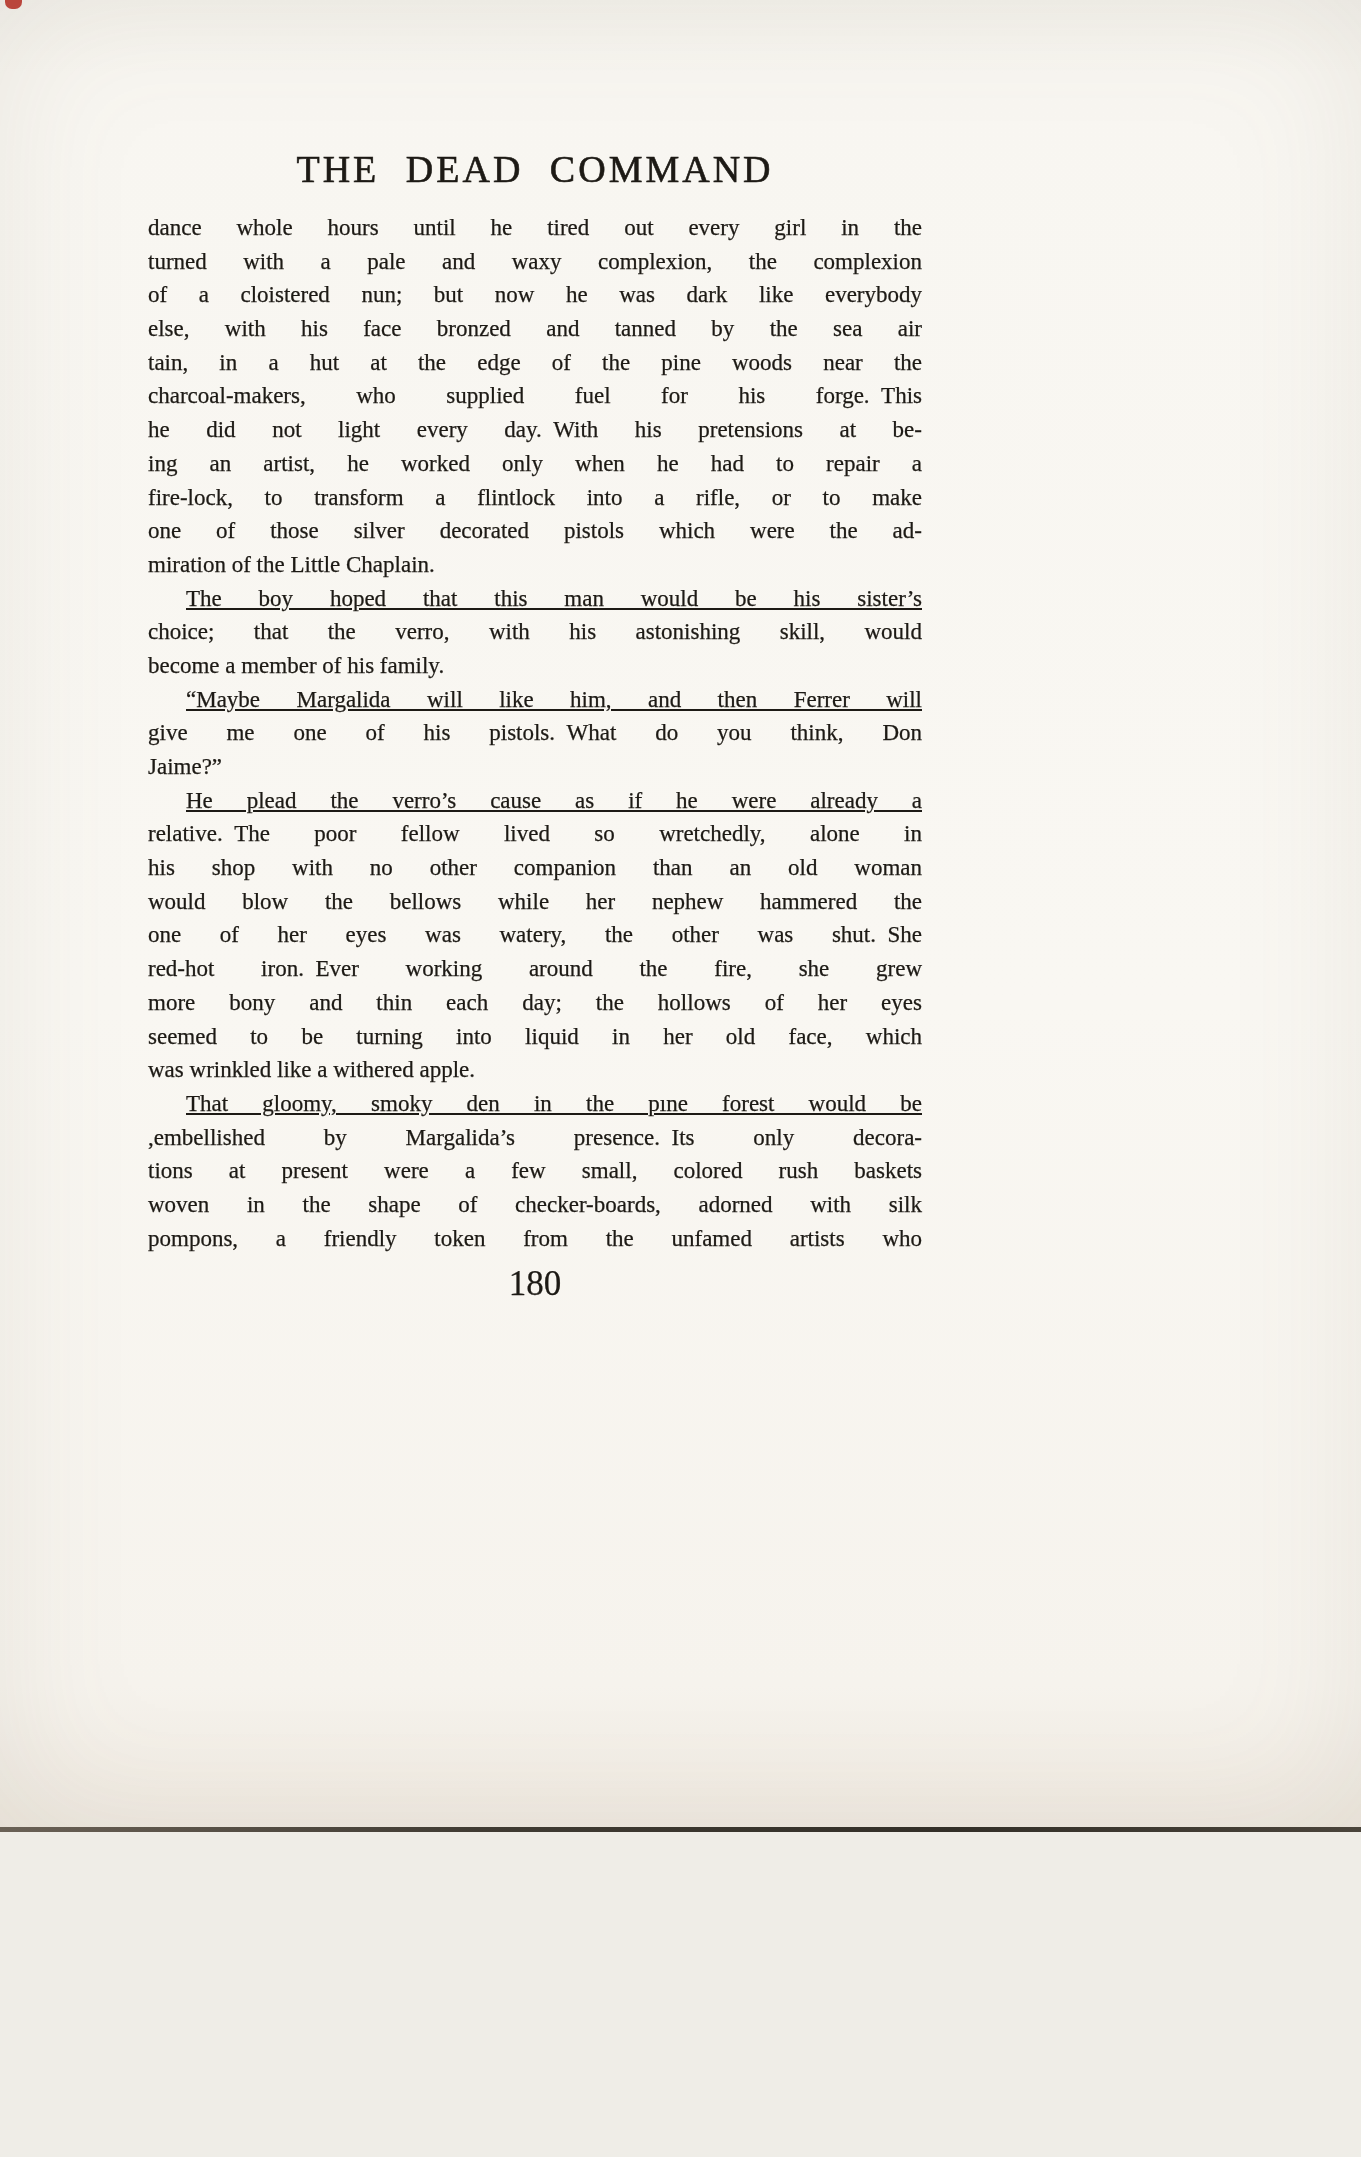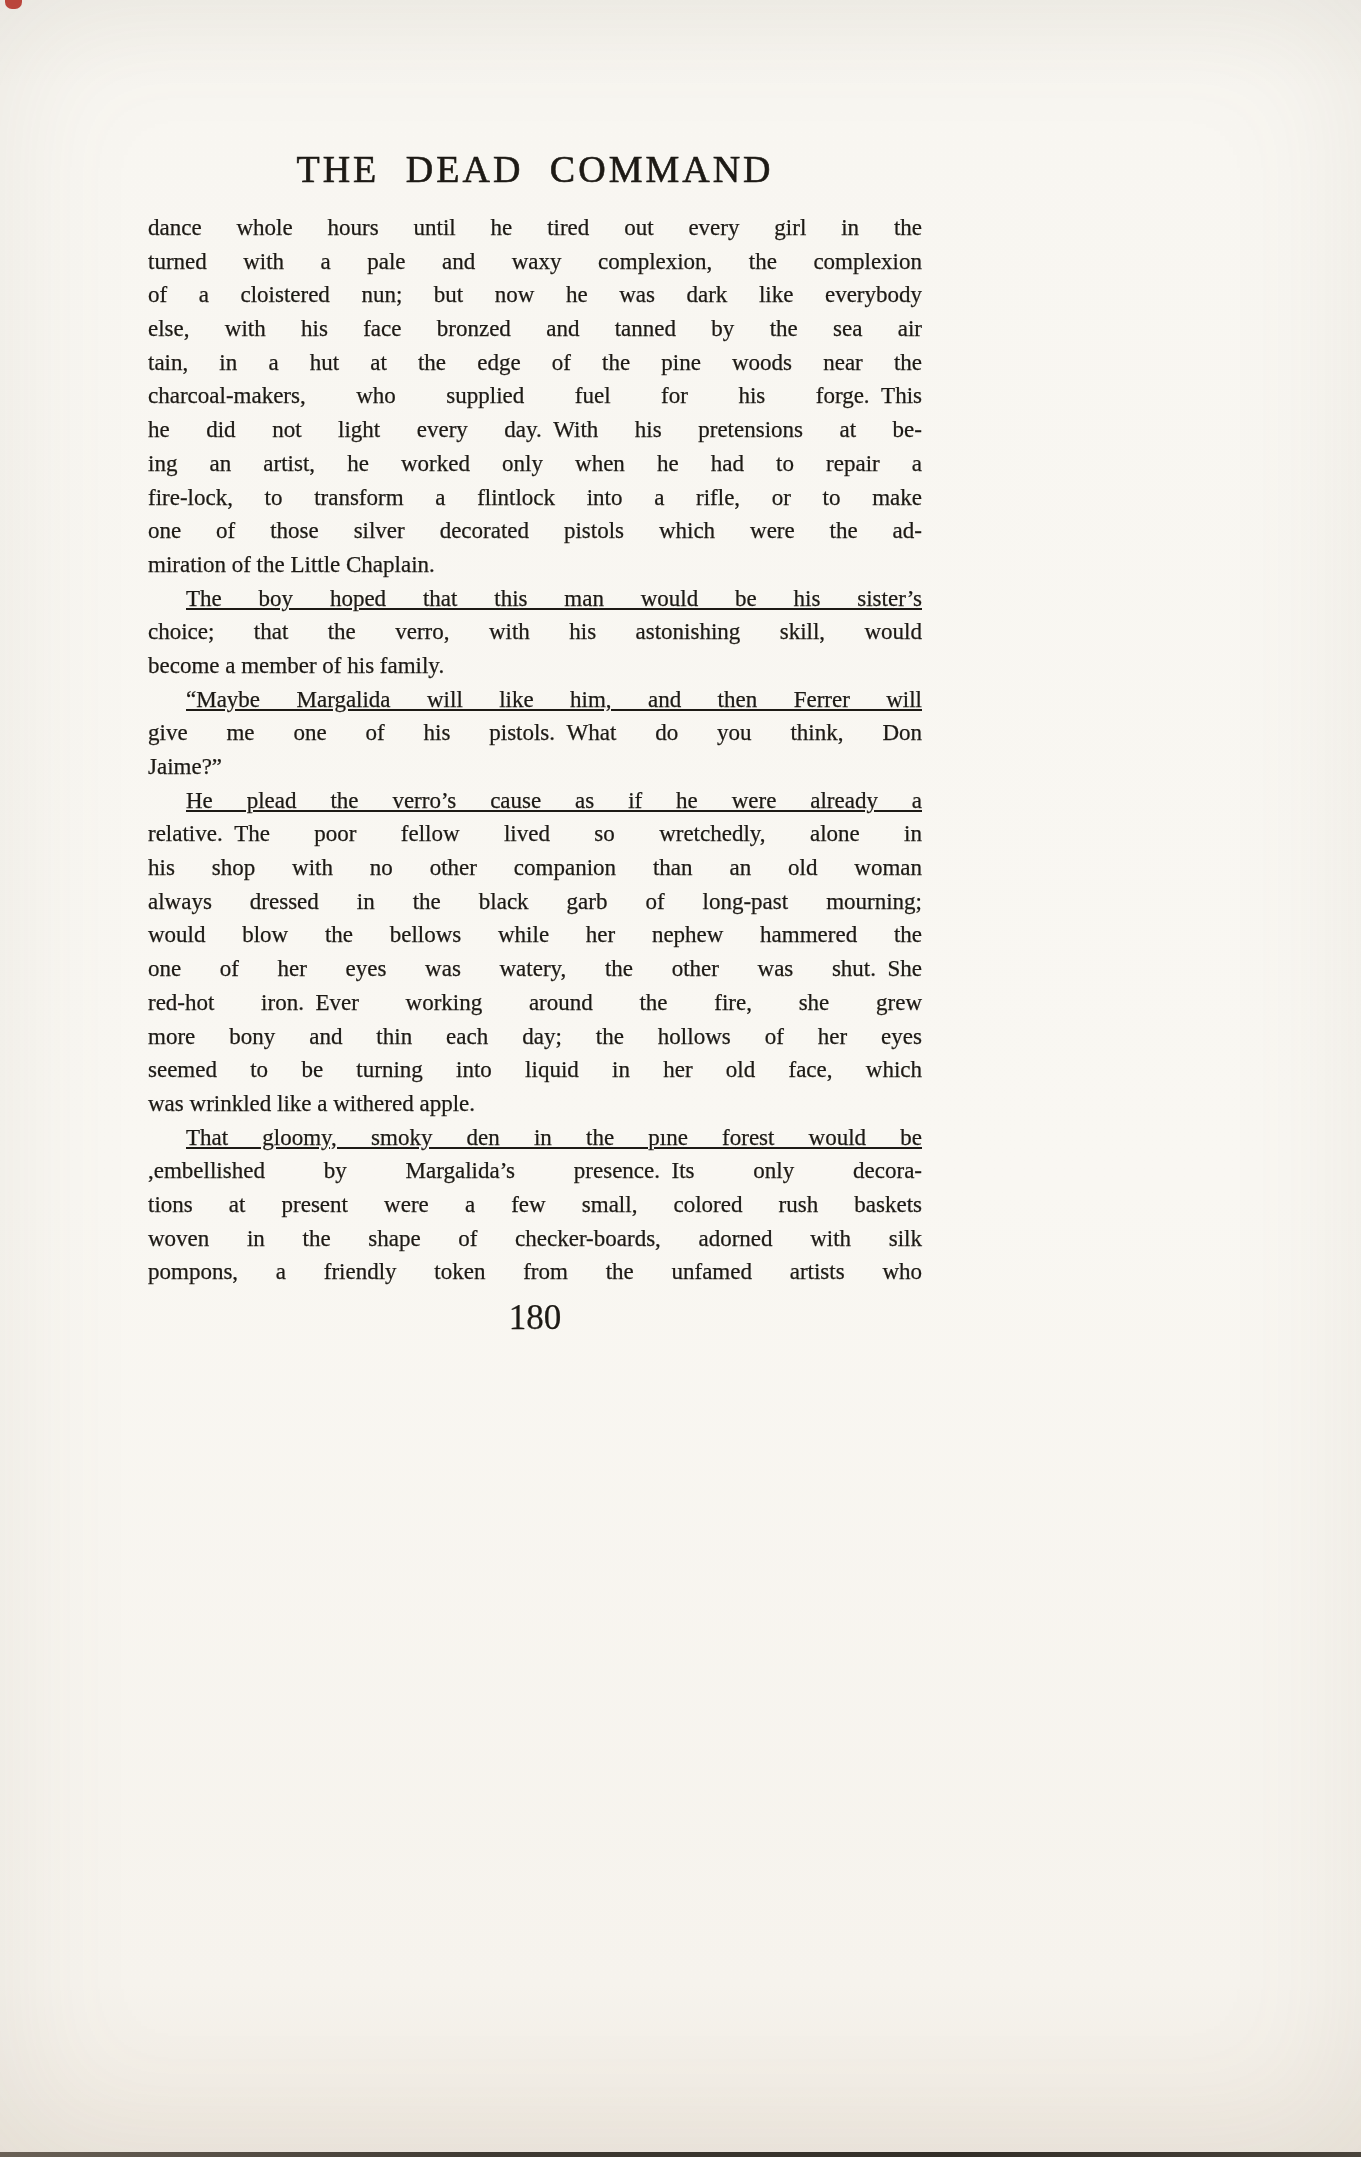--- a/index.html
+++ b/index.html
@@ -3,21 +3,21 @@
 <meta charset="utf-8">
 <style>
   html, body { margin: 0; padding: 0; }
   body {
     width: 1361px; height: 2157px;
     font-family: "Liberation Serif", "DejaVu Serif", serif;
     background: #efede7;
   }
   .page {
     position: relative;
-    width: 1361px; height: 2157px;
+    width: 1361px; height: 1832px;
     background: linear-gradient(180deg, #f4f2ec 0%, #f8f6f1 4%, #f9f7f2 55%, #f6f3ed 92%, #efe9e0 100%);
     box-shadow: inset 0 0 140px rgba(120, 110, 90, 0.10);
     overflow: hidden;
   }
   .corner-mark {
     position: absolute; top: 0; left: 5px;
     width: 17px; height: 9px;
     background: #b5342a;
     border-radius: 0 0 7px 7px;
     opacity: 0.9;
@@ -95,21 +95,20 @@
       <div class="line">choice; that the verro, with his astonishing skill, would</div>
       <div class="line last">become a member of his family.</div>
 
       <div class="line indent">“Maybe Margalida will like him, and then Ferrer will</div>
       <div class="line">give me one of his pistols. What do you think, Don</div>
       <div class="line last">Jaime?”</div>
 
       <div class="line indent">He plead the verro’s cause as if he were already a</div>
       <div class="line">relative. The poor fellow lived so wretchedly, alone in</div>
       <div class="line">his shop with no other companion than an old woman</div>
-      <div class="line">always dressed in the black garb of long-past mourning;</div>
       <div class="line">would blow the bellows while her nephew hammered the</div>
       <div class="line">one of her eyes was watery, the other was shut. She</div>
       <div class="line">red-hot iron. Ever working around the fire, she grew</div>
       <div class="line">more bony and thin each day; the hollows of her eyes</div>
       <div class="line">seemed to be turning into liquid in her old face, which</div>
       <div class="line last">was wrinkled like a withered apple.</div>
 
       <div class="line indent">That gloomy, smoky den in the pıne forest would be</div>
       <div class="line">,embellished by Margalida’s presence. Its only decora-</div>
       <div class="line">tions at present were a few small, colored rush baskets</div>

